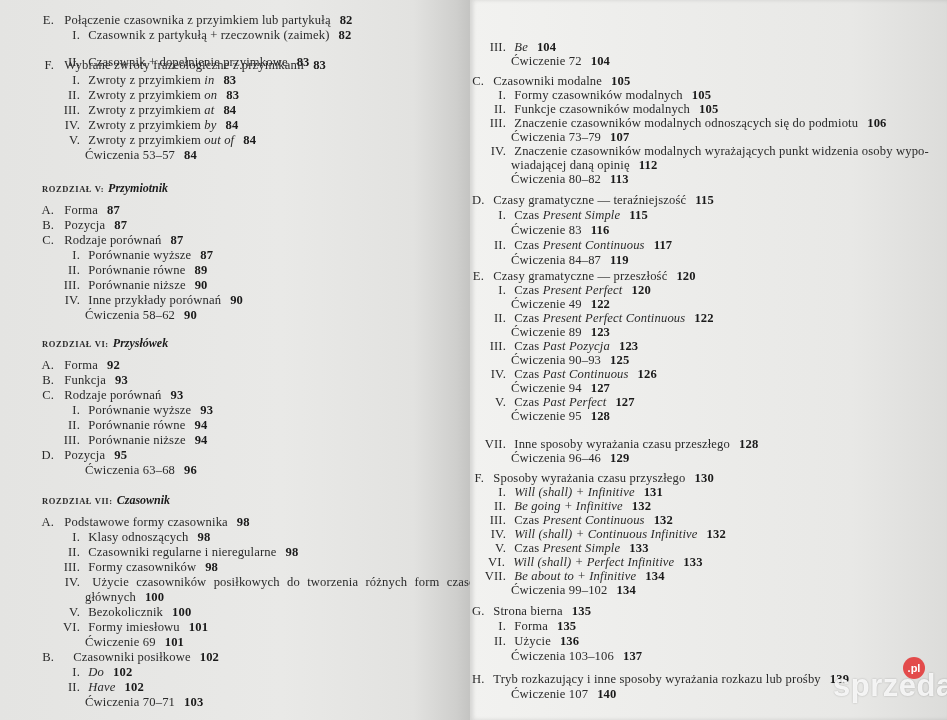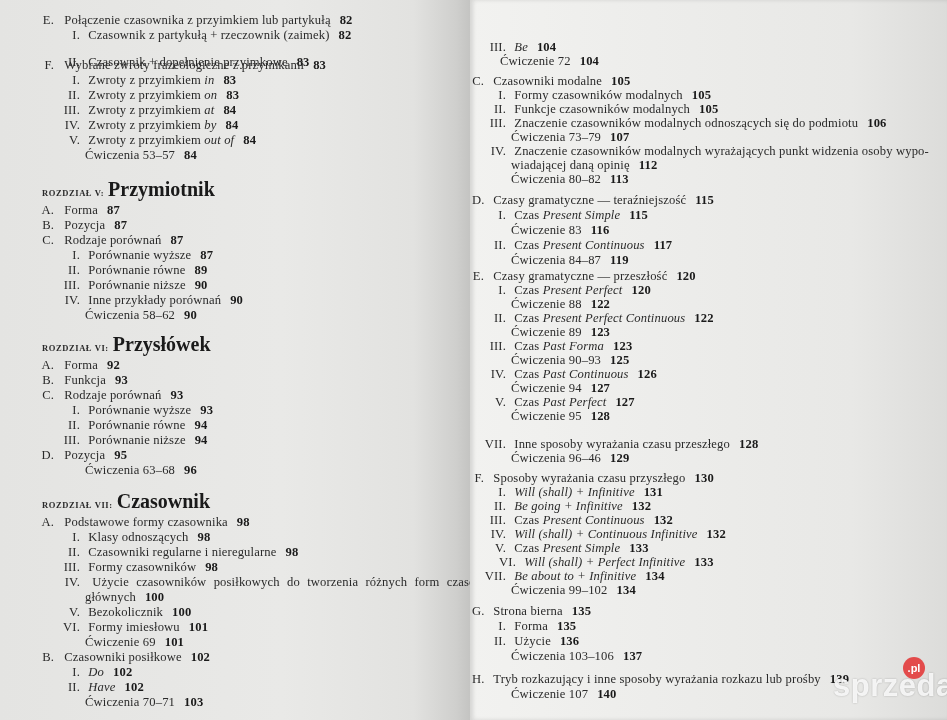--- a/index.html
+++ b/index.html
@@ -25,21 +25,21 @@
     position:absolute; white-space:nowrap; font-size:12.6px; line-height:15px;
     letter-spacing:0.15px;
   }
   .num { font-weight:bold; color:#1a1a1a; margin-left:9px; }
   .lbl { display:inline-block; text-align:right; }
   em { font-style:italic; }
   .chap {
     position:absolute; white-space:nowrap;
   }
   .chap-prefix { font-size:8.5px; letter-spacing:0.6px; text-transform:uppercase;font-weight:bold; }
-  .chap-title { font-size:20px; font-weight:bold; margin-left:4px; color:#1a1a1a; }
+  .chap-title { font-size:12px; font-weight:bold; margin-left:4px; color:#1a1a1a;font-style:italic; }
   .wm {
     position:absolute; left:833px; top:668px; font-family:"Liberation Sans","DejaVu Sans",sans-serif;
     font-size:31px; font-weight:bold; color:rgba(255,255,255,0.85);
     text-shadow:0 0 2px rgba(0,0,0,0.25); letter-spacing:0.5px;
   }
   .wm-dot {
     position:absolute; left:903px; top:657px; width:22px; height:22px; border-radius:50%;
     background:#e34b4b; color:#fff; font-family:"Liberation Sans","DejaVu Sans",sans-serif;
     font-size:11px; font-weight:bold; text-align:center; line-height:22px;
   }
@@ -192,41 +192,41 @@
   </div>
   <div class="line" style="left:58px;top:620px">
     <span class="lbl" style="width:22px">VI.</span>
     <span style="margin-left:5px">Formy imiesłowu</span><span class="num">101</span>
   </div>
   <div class="line" style="left:85px;top:635px">
     <span>Ćwiczenie 69</span><span class="num">101</span>
   </div>
   <div class="line" style="left:40px;top:650px">
     <span class="lbl" style="width:14px">B.</span>
-    <span style="margin-left:7px">Czasowniki posiłkowe</span><span class="num">102</span>
+    <span style="margin-left:16px">Czasowniki posiłkowe</span><span class="num">102</span>
   </div>
   <div class="line" style="left:58px;top:665px">
     <span class="lbl" style="width:22px">I.</span>
     <em style="margin-left:5px">Do</em><span class="num">102</span>
   </div>
   <div class="line" style="left:58px;top:680px">
     <span class="lbl" style="width:22px">II.</span>
     <em style="margin-left:5px">Have</em><span class="num">102</span>
   </div>
   <div class="line" style="left:85px;top:695px">
     <span>Ćwiczenia 70–71</span><span class="num">103</span>
   </div>
 </div>
 
 <div class="page page-right">
   <div class="line" style="left:14px;top:40px">
     <span class="lbl" style="width:22px">III.</span>
     <em style="margin-left:5px">Be</em><span class="num">104</span>
   </div>
-  <div class="line" style="left:30px;top:54px">
+  <div class="line" style="left:41px;top:54px">
     <span>Ćwiczenie 72</span><span class="num">104</span>
   </div>
 
   <div class="line" style="left:2px;top:74px">
     <span class="lbl" style="width:12px">C.</span>
     <span style="margin-left:6px">Czasowniki modalne</span><span class="num">105</span>
   </div>
   <div class="line" style="left:14px;top:88px">
     <span class="lbl" style="width:22px">I.</span>
     <span style="margin-left:5px">Formy czasowników modalnych</span><span class="num">105</span>
@@ -274,32 +274,32 @@
 
   <div class="line" style="left:2px;top:269px">
     <span class="lbl" style="width:12px">E.</span>
     <span style="margin-left:6px">Czasy gramatyczne — przeszłość</span><span class="num">120</span>
   </div>
   <div class="line" style="left:14px;top:283px">
     <span class="lbl" style="width:22px">I.</span>
     <span style="margin-left:5px">Czas</span> <em>Present Perfect</em><span class="num">120</span>
   </div>
   <div class="line" style="left:41px;top:297px">
-    <span>Ćwiczenie 88</span><span class="num">122</span>
+    <span>Ćwiczenie 49</span><span class="num">122</span>
   </div>
   <div class="line" style="left:14px;top:311px">
     <span class="lbl" style="width:22px">II.</span>
     <span style="margin-left:5px">Czas</span> <em>Present Perfect Continuous</em><span class="num">122</span>
   </div>
   <div class="line" style="left:41px;top:325px">
     <span>Ćwiczenie 89</span><span class="num">123</span>
   </div>
   <div class="line" style="left:14px;top:339px">
     <span class="lbl" style="width:22px">III.</span>
-    <span style="margin-left:5px">Czas</span> <em>Past Forma</em><span class="num">123</span>
+    <span style="margin-left:5px">Czas</span> <em>Past Pozycja</em><span class="num">123</span>
   </div>
   <div class="line" style="left:41px;top:353px">
     <span>Ćwiczenia 90–93</span><span class="num">125</span>
   </div>
   <div class="line" style="left:14px;top:367px">
     <span class="lbl" style="width:22px">IV.</span>
     <span style="margin-left:5px">Czas</span> <em>Past Continuous</em><span class="num">126</span>
   </div>
   <div class="line" style="left:41px;top:381px">
     <span>Ćwiczenie 94</span><span class="num">127</span>
@@ -336,21 +336,21 @@
     <span style="margin-left:5px">Czas</span> <em>Present Continuous</em><span class="num">132</span>
   </div>
   <div class="line" style="left:14px;top:527px">
     <span class="lbl" style="width:22px">IV.</span>
     <em style="margin-left:5px">Will (shall) + Continuous Infinitive</em><span class="num">132</span>
   </div>
   <div class="line" style="left:14px;top:541px">
     <span class="lbl" style="width:22px">V.</span>
     <span style="margin-left:5px">Czas</span> <em>Present Simple</em><span class="num">133</span>
   </div>
-  <div class="line" style="left:24px;top:555px">
+  <div class="line" style="left:13px;top:555px">
     <span class="lbl" style="width:22px">VI.</span>
     <em style="margin-left:5px">Will (shall) + Perfect Infinitive</em><span class="num">133</span>
   </div>
   <div class="line" style="left:14px;top:569px">
     <span class="lbl" style="width:22px">VII.</span>
     <em style="margin-left:5px">Be about to + Infinitive</em><span class="num">134</span>
   </div>
   <div class="line" style="left:41px;top:583px">
     <span>Ćwiczenia 99–102</span><span class="num">134</span>
   </div>

